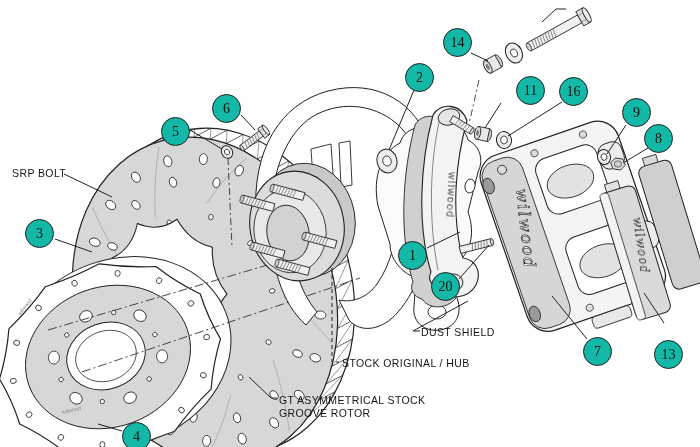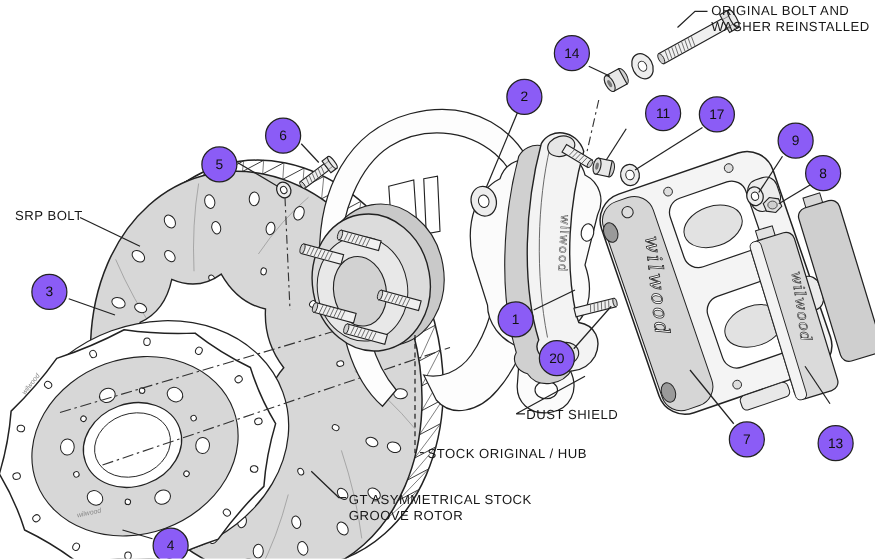--- a/index.html
+++ b/index.html
@@ -3,22 +3,22 @@
 <meta charset="utf-8">
 <style>
   html,body{margin:0;padding:0;background:#fff;}
   #stage{position:relative;width:700px;height:447px;background:#fff;overflow:hidden;
          font-family:"Liberation Sans",sans-serif;}
   #art{position:absolute;left:0;top:0;}
   .lbl{position:absolute;font-size:10.5px;line-height:12.5px;letter-spacing:.4px;
        color:#161616;white-space:nowrap;}
   .lbl span{display:block;}
   .callout{position:absolute;width:29px;height:29px;border:1.4px solid #222;border-radius:50%;
-       background:#8b5cf6;display:flex;align-items:center;justify-content:center;
-       font-size:11px;color:#111;box-sizing:border-box;}
+       background:#14b8a6;display:flex;align-items:center;justify-content:center;
+       font-size:14px;color:#111;box-sizing:border-box;font-family:Liberation Serif, serif;}
 </style>
 </head>
 <body>
 
 <div id="stage">
 <svg id="art" width="700" height="447" viewBox="0 0 700 447">
 
   <g id="rotorG">
         <ellipse cx="222" cy="291" rx="130" ry="165" fill="#fff" stroke="#222" stroke-width="1.2" transform="rotate(-15 222 291)"></ellipse>
         <line x1="108.34188534179913" y1="175.07385287743068" x2="125.34188534179913" y2="166.07385287743068" stroke="#222" stroke-width="0.7"></line>
@@ -374,24 +374,20 @@
     <line x1="648" y1="148" x2="623" y2="163"></line>
     <line x1="626" y1="125" x2="607" y2="154"></line>
     <line x1="459" y1="279" x2="489" y2="245"></line>
     <line x1="501" y1="103" x2="485" y2="128"></line>
     <line x1="562" y1="102" x2="508" y2="136"></line>
     <line x1="664" y1="323" x2="644" y2="293"></line>
     <line x1="471" y1="53" x2="488" y2="61"></line>
   </g>
 </svg>
 
-<div class="lbl" style="left:569px;top:3px">
-  <span>ORIGINAL BOLT AND</span>
-  <span>WASHER REINSTALLED</span>
-</div>
 <div class="lbl" style="left:12px;top:167px">
   <span>SRP BOLT</span>
 </div>
 <div class="lbl" style="left:421px;top:326px">
   <span>DUST SHIELD</span>
 </div>
 <div class="lbl" style="left:342px;top:357px">
   <span>STOCK ORIGINAL / HUB</span>
 </div>
 <div class="lbl" style="left:279px;top:394px">
@@ -403,16 +399,16 @@
 <div class="callout" style="left:405px;top:63px">2</div>
 <div class="callout" style="left:25px;top:219px">3</div>
 <div class="callout" style="left:122px;top:422px">4</div>
 <div class="callout" style="left:161px;top:117px">5</div>
 <div class="callout" style="left:212px;top:94px">6</div>
 <div class="callout" style="left:583px;top:337px">7</div>
 <div class="callout" style="left:644px;top:124px">8</div>
 <div class="callout" style="left:622px;top:98px">9</div>
 <div class="callout" style="left:431px;top:272px">20</div>
 <div class="callout" style="left:516px;top:76px">11</div>
-<div class="callout" style="left:559px;top:77px">17</div>
+<div class="callout" style="left:559px;top:77px">16</div>
 <div class="callout" style="left:654px;top:340px">13</div>
 <div class="callout" style="left:443px;top:28px">14</div>
 </div>
 
 </body></html>

